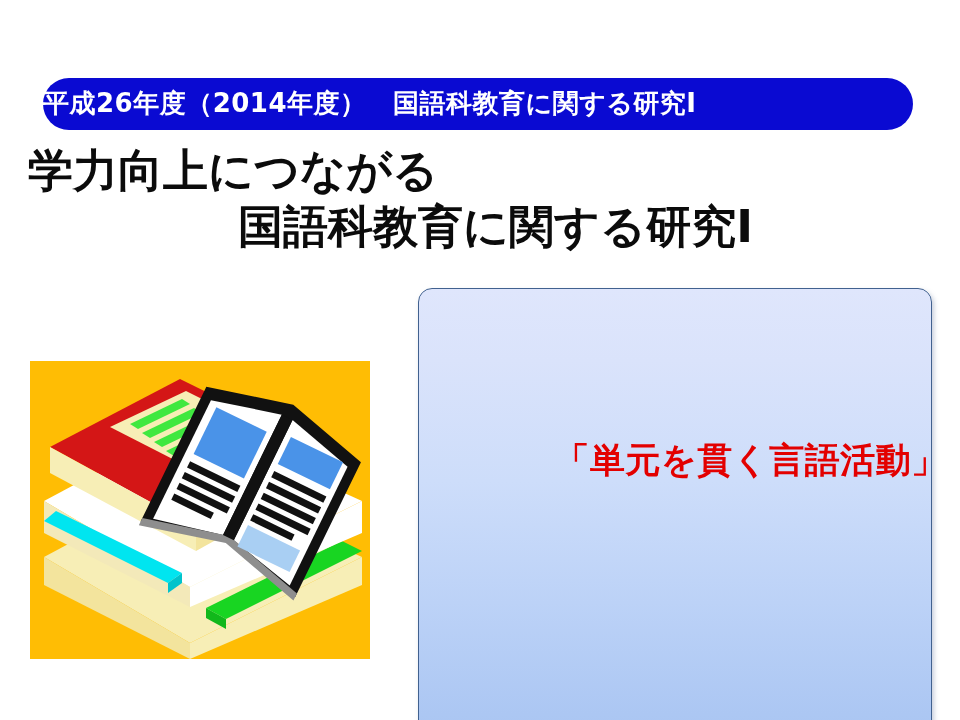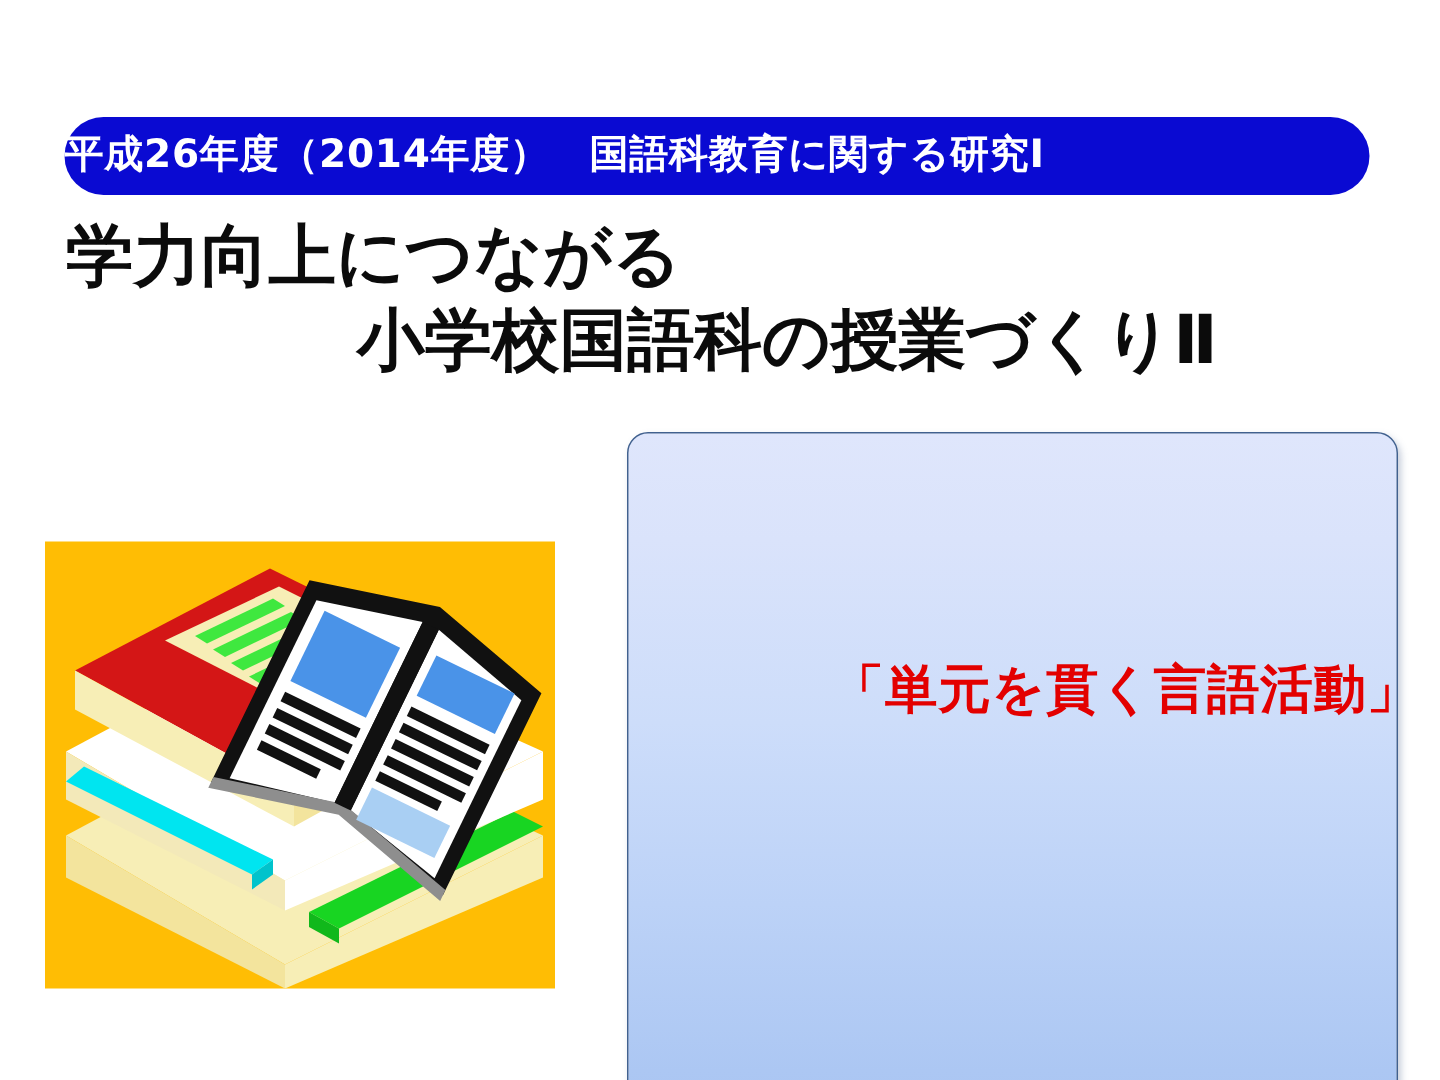--- a/index.html
+++ b/index.html
@@ -51,21 +51,21 @@
     width: 960px;
   }
   .title-line {
     color: #0b0b0b;
     font-size: 45px;
     font-weight: 700;
     line-height: 56px;
     white-space: pre;
     letter-spacing: 0px;
   }
-  #title-line-1 { margin-left: 44px; }
+  #title-line-1 { margin-left: 28px; }
   #title-line-2 { margin-left: 238px; }
 
   
   #book-illustration {
     position: absolute;
     left: 30px;
     top: 361px;
     width: 340px;
     height: 298px;
     background: #ffbd04;
@@ -115,21 +115,21 @@
 <body>
 
 <div id="slide">
 
   <div id="header-pill">
     <span id="header-pill-text">平成26年度（2014年度）　国語科教育に関する研究Ⅰ</span>
   </div>
 
   <div id="title-block">
     <div class="title-line" id="title-line-1">学力向上につながる</div>
-    <div class="title-line" id="title-line-2">小学校国語科の授業づくりⅡ</div>
+    <div class="title-line" id="title-line-2">国語科教育に関する研究Ⅰ</div>
   </div>
 
   <div id="book-illustration">
     <svg width="340" height="298" viewBox="0 0 340 298">
 
       <polygon points="14,196 160,118 332,196 160,282" fill="#f7eeb6"></polygon>
       <polygon points="14,196 14,224 160,298 160,282" fill="#f3e49d"></polygon>
       <polygon points="160,282 160,298 332,224 332,196" fill="#f7eeb6"></polygon>
 
       <polygon points="176,247 312,180 332,190 196,258" fill="#18d522"></polygon>

